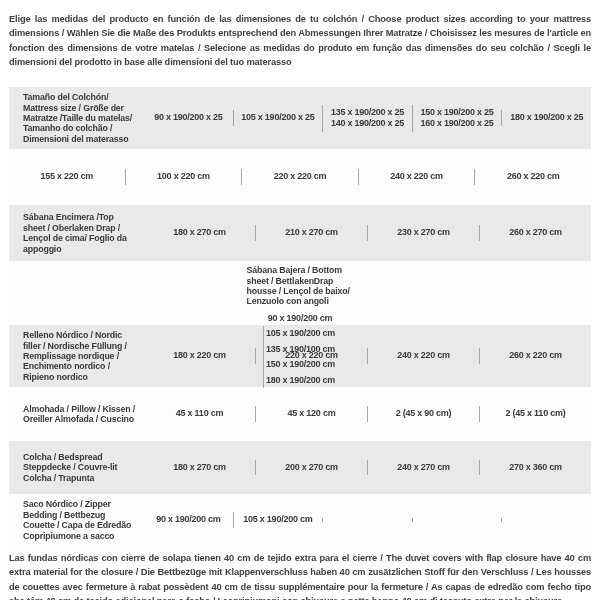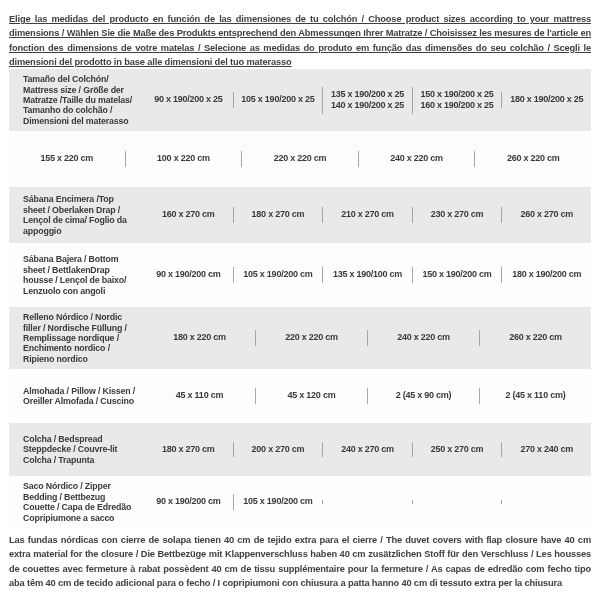--- a/index.html
+++ b/index.html
@@ -21,35 +21,35 @@
   }
   .para {
     margin: 0;
     font-size: 9.3px;
     font-weight: 700;
     line-height: 14.3px;
     text-align: justify;
     letter-spacing: -0.15px;
     color: #3f3f3f;
   }
-  .intro { margin-bottom: 0; text-decoration: underline; }
+  .intro { margin-bottom: 18px; }
   .note  { margin-top: 5px; }
 
   .size-table { width: 582px; }
   .trow {
     display: flex;
     align-items: center;
     width: 100%;
   }
   .trow:nth-child(odd)  { background: #e9e9e9; }
   .trow:nth-child(even) { background: #fdfdfd; }
   .trow:nth-child(1) { height: 62px; }
   .trow:nth-child(2) { height: 56px; }
   .trow:nth-child(3) { height: 56px; }
-  .trow:nth-child(4) { height: 64px; }
+  .trow:nth-child(4) { height: 64px; flex-direction: column; }
   .trow:nth-child(5) { height: 62px; }
   .trow:nth-child(6) { height: 54px; }
   .trow:nth-child(7) { height: 53px; }
   .trow:nth-child(8) { height: 52px; }
 
   .cell {
     box-sizing: border-box;
     display: flex;
     align-items: center;
   }
@@ -101,21 +101,20 @@
     <div class="trow">
       <div class="cell val">155 x 220 cm</div>
       <div class="cell val">100 x 220 cm</div>
       <div class="cell val">220 x 220 cm</div>
       <div class="cell val">240 x 220 cm</div>
       <div class="cell val">260 x 220 cm</div>
     </div>
 
     <div class="trow">
       <div class="cell label">Sábana Encimera /Top sheet / Oberlaken Drap / Lençol de cima/ Foglio da appoggio</div>
-      <div class="cell val">160 x 270 cm</div>
       <div class="cell val">180 x 270 cm</div>
       <div class="cell val">210 x 270 cm</div>
       <div class="cell val">230 x 270 cm</div>
       <div class="cell val">260 x 270 cm</div>
     </div>
 
     <div class="trow">
       <div class="cell label">Sábana Bajera / Bottom sheet / BettlakenDrap housse / Lençol de baixo/ Lenzuolo con angoli</div>
       <div class="cell val">90 x 190/200 cm</div>
       <div class="cell val">105 x 190/200 cm</div>
@@ -138,22 +137,21 @@
       <div class="cell val">45 x 120 cm</div>
       <div class="cell val">2 (45 x 90 cm)</div>
       <div class="cell val">2 (45 x 110 cm)</div>
     </div>
 
     <div class="trow">
       <div class="cell label">Colcha / Bedspread Steppdecke / Couvre-lit Colcha / Trapunta</div>
       <div class="cell val">180 x 270 cm</div>
       <div class="cell val">200 x 270 cm</div>
       <div class="cell val">240 x 270 cm</div>
-      <div class="cell val">250 x 270 cm</div>
-      <div class="cell val">270 x 240 cm</div>
+      <div class="cell val">270 x 360 cm</div>
     </div>
 
     <div class="trow">
       <div class="cell label">Saco Nórdico / Zipper Bedding / Bettbezug Couette  / Capa de Edredão Copripiumone a sacco</div>
       <div class="cell val">90 x 190/200 cm</div>
       <div class="cell val">105 x 190/200 cm</div>
       <div class="cell val"></div>
       <div class="cell val"></div>
       <div class="cell val"></div>
     </div>

